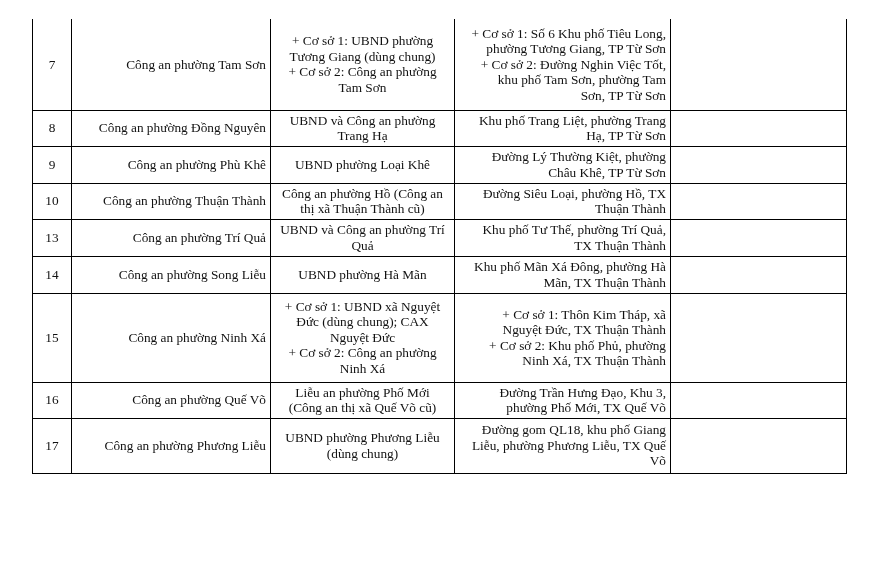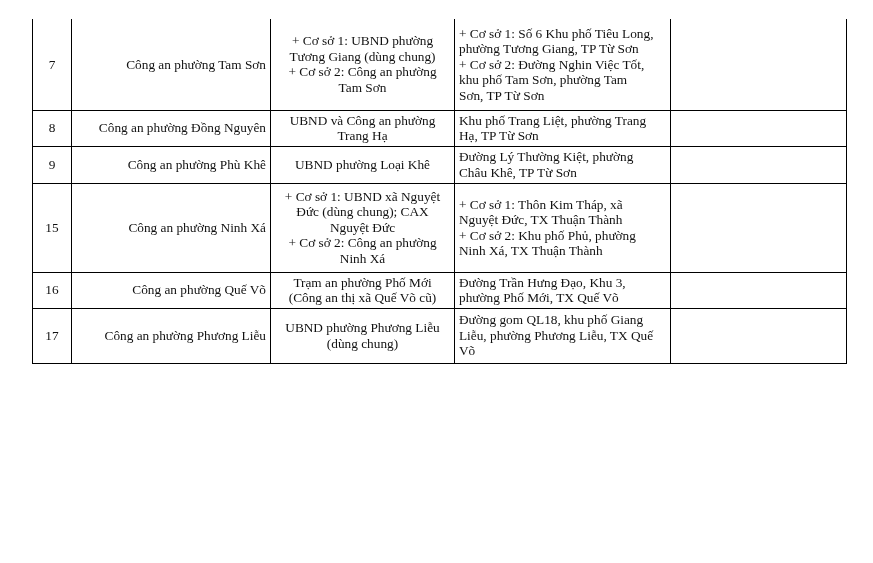--- a/index.html
+++ b/index.html
@@ -29,21 +29,21 @@
     padding: 0 4px;
     vertical-align: middle;
     word-wrap: break-word;
   }
   .doc-table tr.first td {
     border-top: none;
   }
   .col-stt { width: 30px; text-align: center; }
   .col-name { width: 188px; text-align: right; padding-left: 6px !important; }
   .col-place { width: 175px; text-align: center; margin-left: 29px; }
-  .col-addr { width: 207px; text-align: left; }
+  .col-addr { width: 207px; text-align: right; }
   .col-note { width: 167px; }
   .line { display: block; }
 </style>
 </head>
 <body>
 
 <table class="doc-table">
   <colgroup>
     <col class="col-stt">
     <col class="col-name">
@@ -88,20 +88,58 @@
     <td class="col-name">Công an phường Phù Khê</td>
     <td class="col-place">
           <span class="line">UBND phường Loại Khê</span>
         </td>
     <td class="col-addr">
           <span class="line">Đường Lý Thường Kiệt, phường</span>
           <span class="line">Châu Khê, TP Từ Sơn</span>
         </td>
     <td class="col-note"></td>
   </tr>
+      <tr style="height: 36px;">
+    <td class="col-stt">10</td>
+    <td class="col-name">Công an phường Thuận Thành</td>
+    <td class="col-place">
+          <span class="line">Công an phường Hồ (Công an</span>
+          <span class="line">thị xã Thuận Thành cũ)</span>
+        </td>
+    <td class="col-addr">
+          <span class="line">Đường Siêu Loại, phường Hồ, TX</span>
+          <span class="line">Thuận Thành</span>
+        </td>
+    <td class="col-note"></td>
+  </tr>
+      <tr style="height: 37px;">
+    <td class="col-stt">13</td>
+    <td class="col-name">Công an phường Trí Quả</td>
+    <td class="col-place">
+          <span class="line">UBND và Công an phường Trí</span>
+          <span class="line">Quả</span>
+        </td>
+    <td class="col-addr">
+          <span class="line">Khu phố Tư Thế, phường Trí Quả,</span>
+          <span class="line">TX Thuận Thành</span>
+        </td>
+    <td class="col-note"></td>
+  </tr>
+      <tr style="height: 37px;">
+    <td class="col-stt">14</td>
+    <td class="col-name">Công an phường Song Liễu</td>
+    <td class="col-place">
+          <span class="line">UBND phường Hà Mãn</span>
+        </td>
+    <td class="col-addr">
+          <span class="line">Khu phố Mãn Xá Đông, phường Hà</span>
+          <span class="line">Mãn, TX Thuận Thành</span>
+        </td>
+    <td class="col-note"></td>
+  </tr>
       <tr style="height: 89px;">
     <td class="col-stt">15</td>
     <td class="col-name">Công an phường Ninh Xá</td>
     <td class="col-place">
           <span class="line">+ Cơ sở 1: UBND xã Nguyệt</span>
           <span class="line">Đức (dùng chung); CAX</span>
           <span class="line">Nguyệt Đức</span>
           <span class="line">+ Cơ sở 2: Công an phường</span>
           <span class="line">Ninh Xá</span>
         </td>
@@ -110,21 +148,21 @@
           <span class="line">Nguyệt Đức, TX Thuận Thành</span>
           <span class="line">+ Cơ sở 2: Khu phố Phủ, phường</span>
           <span class="line">Ninh Xá, TX Thuận Thành</span>
         </td>
     <td class="col-note"></td>
   </tr>
       <tr style="height: 36px;">
     <td class="col-stt">16</td>
     <td class="col-name">Công an phường Quế Võ</td>
     <td class="col-place">
-          <span class="line">Trạm an phường Phố Mới</span>
+          <span class="line">Liễu an phường Phố Mới</span>
           <span class="line">(Công an thị xã Quế Võ cũ)</span>
         </td>
     <td class="col-addr">
           <span class="line">Đường Trần Hưng Đạo, Khu 3,</span>
           <span class="line">phường Phố Mới, TX Quế Võ</span>
         </td>
     <td class="col-note"></td>
   </tr>
       <tr style="height: 55px;">
     <td class="col-stt">17</td>

